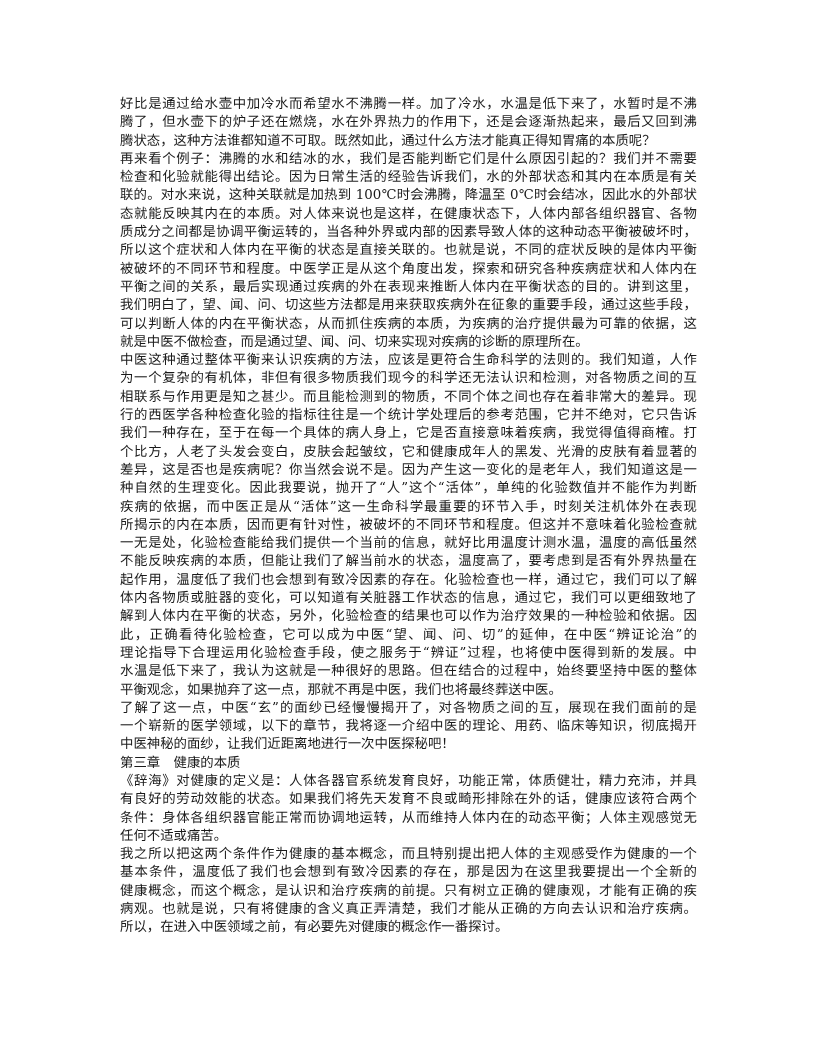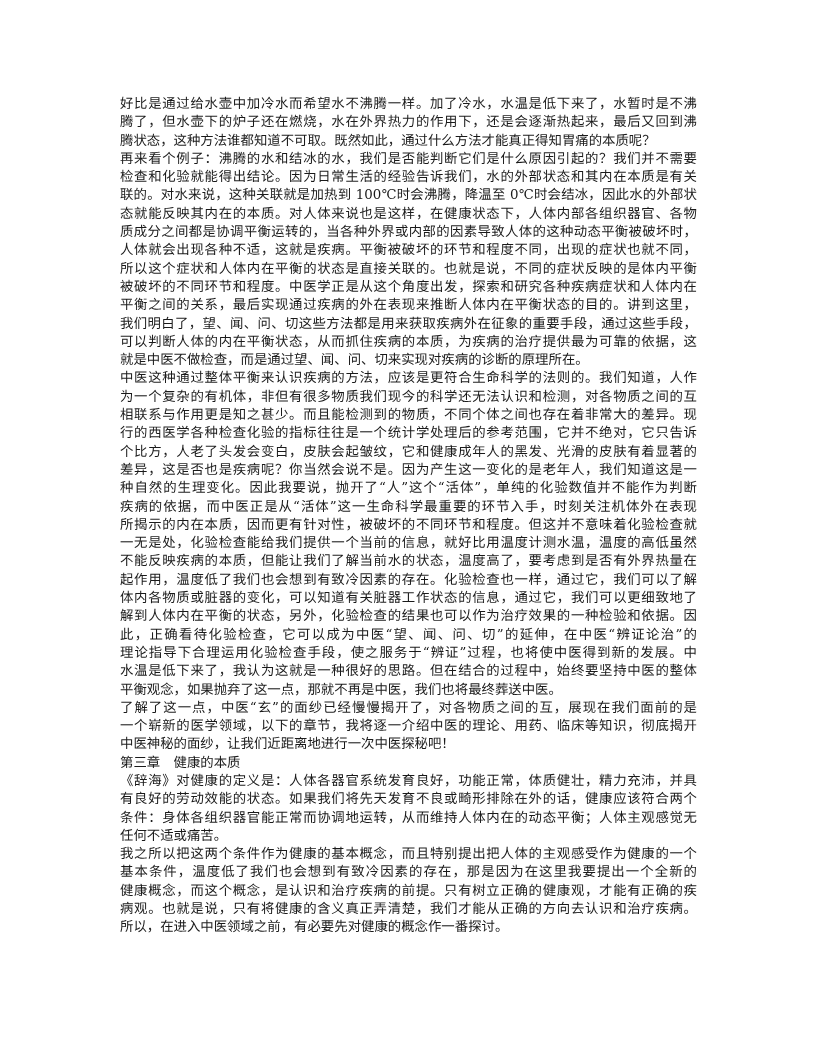--- a/index.html
+++ b/index.html
@@ -48,33 +48,33 @@
         <div class="line fill">好比是通过给水壶中加冷水而希望水不沸腾一样。加了冷水，水温是低下来了，水暂时是不沸</div>
         <div class="line fill">腾了，但水壶下的炉子还在燃烧，水在外界热力的作用下，还是会逐渐热起来，最后又回到沸</div>
         <div class="line">腾状态，这种方法谁都知道不可取。既然如此，通过什么方法才能真正得知胃痛的本质呢？</div>
       </div>
       <div class="block paragraph">
         <div class="line fill">再来看个例子：沸腾的水和结冰的水，我们是否能判断它们是什么原因引起的？我们并不需要</div>
         <div class="line fill">检查和化验就能得出结论。因为日常生活的经验告诉我们，水的外部状态和其内在本质是有关</div>
         <div class="line fill">联的。对水来说，这种关联就是加热到 100℃时会沸腾，降温至 0℃时会结冰，因此水的外部状</div>
         <div class="line fill">态就能反映其内在的本质。对人体来说也是这样，在健康状态下，人体内部各组织器官、各物</div>
         <div class="line fill">质成分之间都是协调平衡运转的，当各种外界或内部的因素导致人体的这种动态平衡被破坏时，</div>
-        <div class="line fill">人体就会出现各种不适，这就是疾病。平衡被破坏的环节和程度不同，出现的症状也就不同，</div>
         <div class="line fill">所以这个症状和人体内在平衡的状态是直接关联的。也就是说，不同的症状反映的是体内平衡</div>
         <div class="line fill">被破坏的不同环节和程度。中医学正是从这个角度出发，探索和研究各种疾病症状和人体内在</div>
         <div class="line fill">平衡之间的关系，最后实现通过疾病的外在表现来推断人体内在平衡状态的目的。讲到这里，</div>
         <div class="line fill">我们明白了，望、闻、问、切这些方法都是用来获取疾病外在征象的重要手段，通过这些手段，</div>
         <div class="line fill">可以判断人体的内在平衡状态，从而抓住疾病的本质，为疾病的治疗提供最为可靠的依据，这</div>
         <div class="line">就是中医不做检查，而是通过望、闻、问、切来实现对疾病的诊断的原理所在。</div>
       </div>
       <div class="block paragraph">
         <div class="line fill">中医这种通过整体平衡来认识疾病的方法，应该是更符合生命科学的法则的。我们知道，人作</div>
         <div class="line fill">为一个复杂的有机体，非但有很多物质我们现今的科学还无法认识和检测，对各物质之间的互</div>
         <div class="line fill">相联系与作用更是知之甚少。而且能检测到的物质，不同个体之间也存在着非常大的差异。现</div>
         <div class="line fill">行的西医学各种检查化验的指标往往是一个统计学处理后的参考范围，它并不绝对，它只告诉</div>
+        <div class="line fill">我们一种存在，至于在每一个具体的病人身上，它是否直接意味着疾病，我觉得值得商榷。打</div>
         <div class="line fill">个比方，人老了头发会变白，皮肤会起皱纹，它和健康成年人的黑发、光滑的皮肤有着显著的</div>
         <div class="line fill">差异，这是否也是疾病呢？你当然会说不是。因为产生这一变化的是老年人，我们知道这是一</div>
         <div class="line fill">种自然的生理变化。因此我要说，抛开了“人”这个“活体”，单纯的化验数值并不能作为判断</div>
         <div class="line fill">疾病的依据，而中医正是从“活体”这一生命科学最重要的环节入手，时刻关注机体外在表现</div>
         <div class="line fill">所揭示的内在本质，因而更有针对性，被破坏的不同环节和程度。但这并不意味着化验检查就</div>
         <div class="line fill">一无是处，化验检查能给我们提供一个当前的信息，就好比用温度计测水温，温度的高低虽然</div>
         <div class="line fill">不能反映疾病的本质，但能让我们了解当前水的状态，温度高了，要考虑到是否有外界热量在</div>
         <div class="line fill">起作用，温度低了我们也会想到有致冷因素的存在。化验检查也一样，通过它，我们可以了解</div>
         <div class="line fill">体内各物质或脏器的变化，可以知道有关脏器工作状态的信息，通过它，我们可以更细致地了</div>
         <div class="line fill">解到人体内在平衡的状态，另外，化验检查的结果也可以作为治疗效果的一种检验和依据。因</div>

